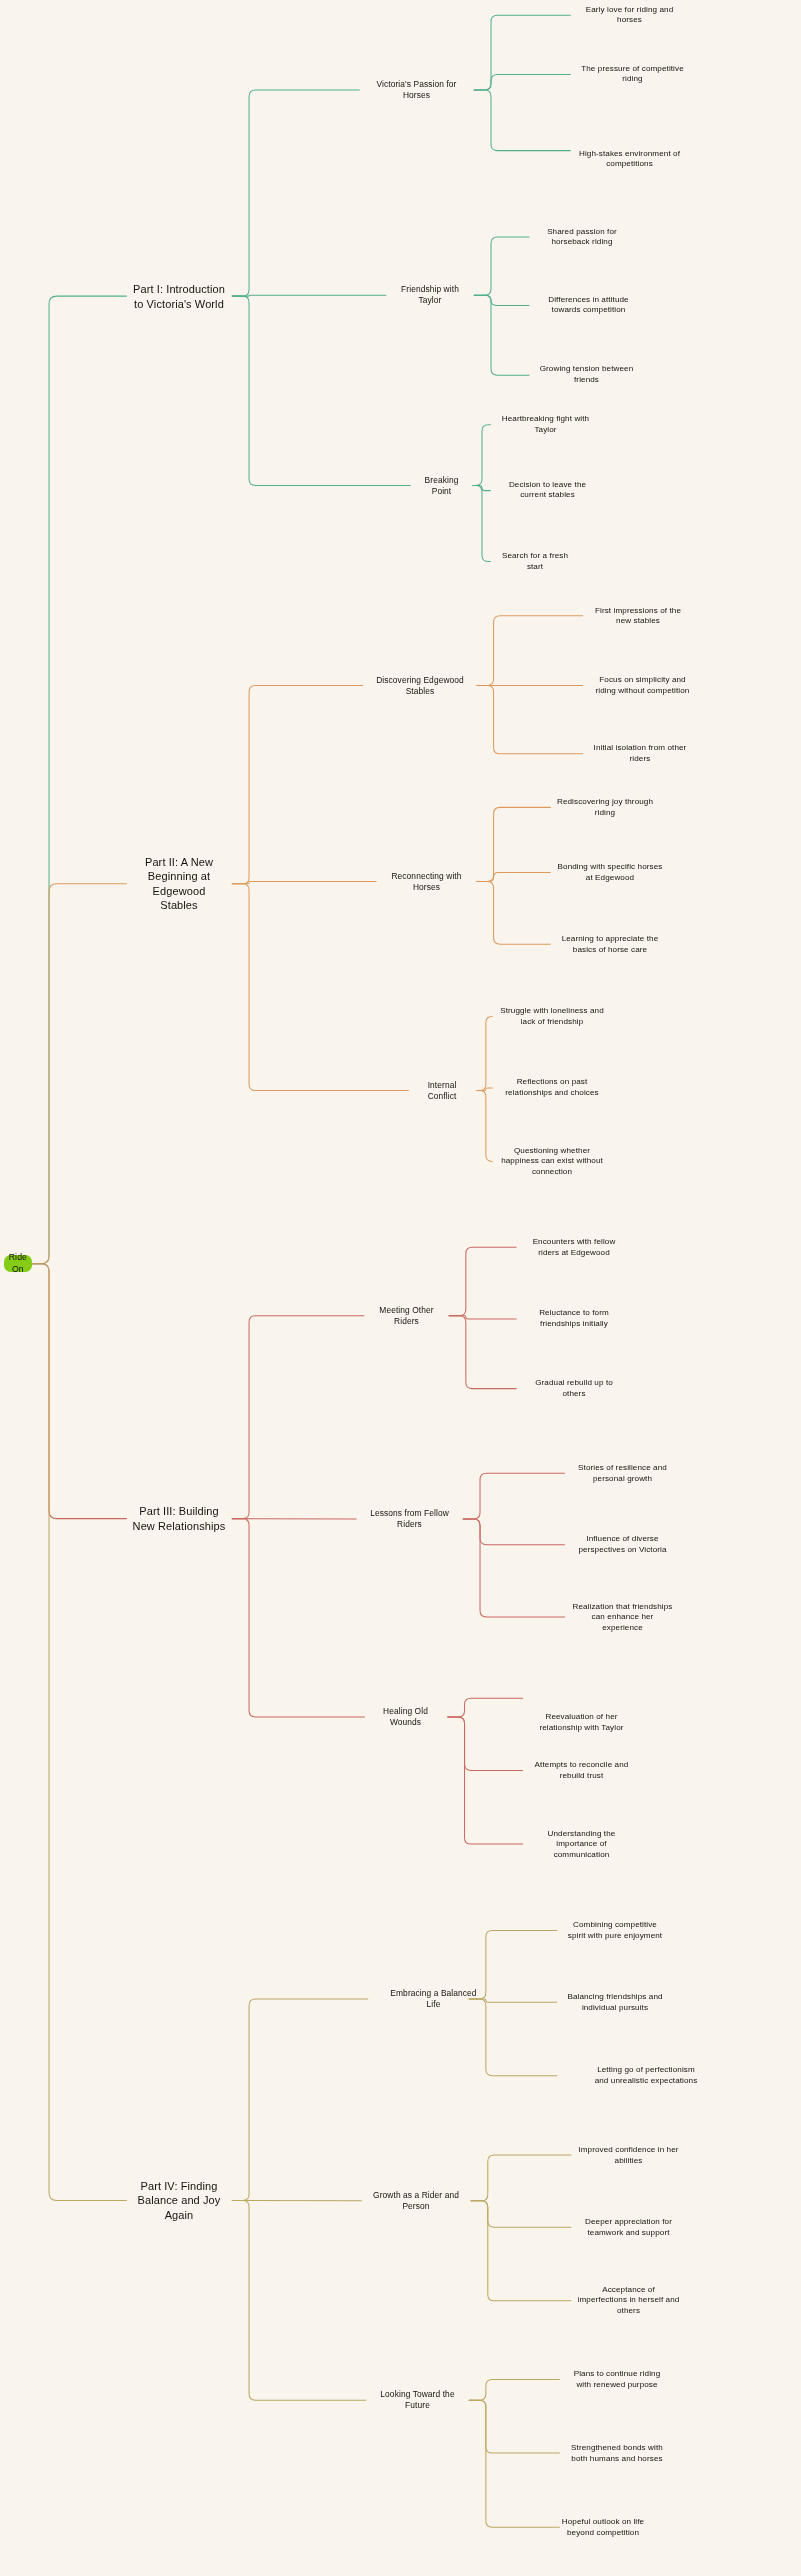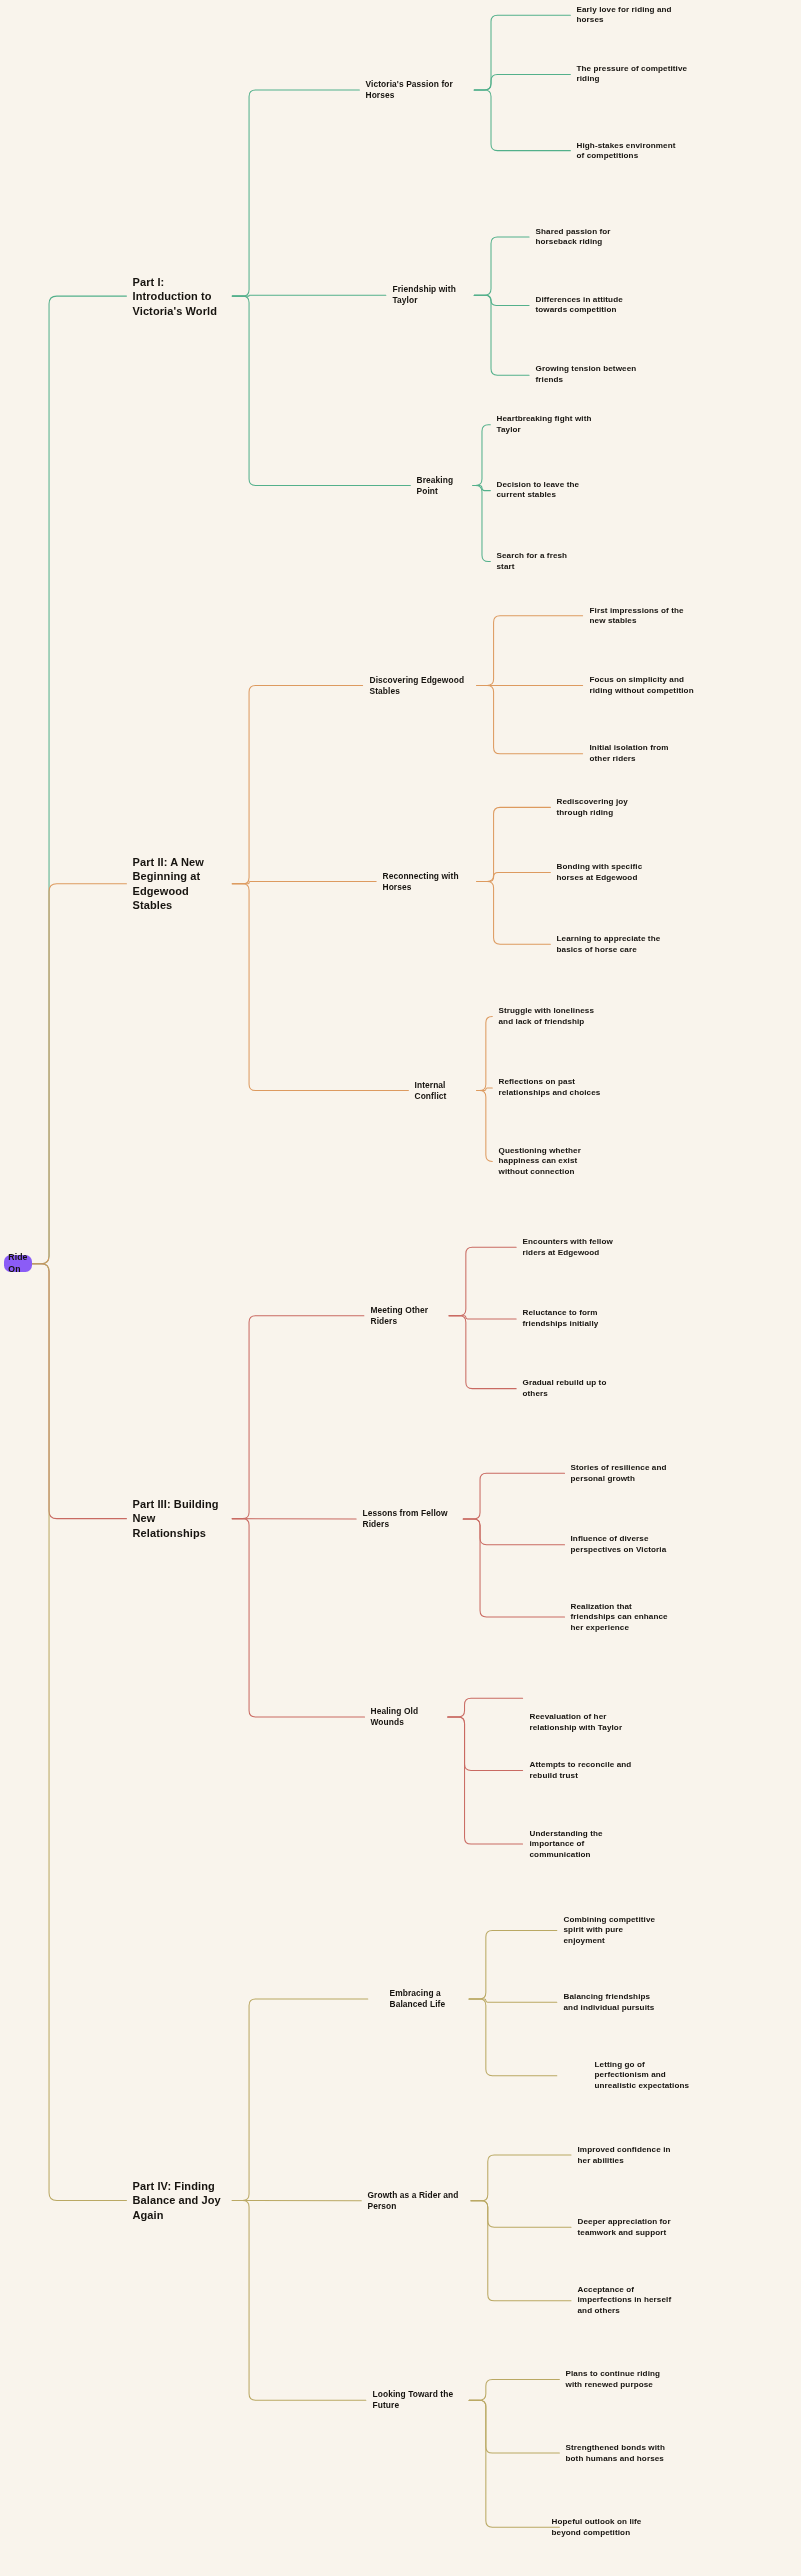--- a/index.html
+++ b/index.html
@@ -19,32 +19,32 @@
     position:absolute; left:0; top:0;
     width:802px; height:2576px;
     pointer-events:none;
   }
   .node{
     position:absolute;
     box-sizing:border-box;
     display:flex;
     align-items:center;
     justify-content:center;
+    text-align:center;
     border-radius:5.8px;
     padding:3.9px 6.5px;
     line-height:1.28;
     color:#16130f;
     letter-spacing:0.1px;
-    font-weight:bold;
   }
   .node span{display:block;}
 
   
   .lvl-root{
-    background:#8b5cf6;
+    background:#84cc16;
     font-size:8.7px;
     border-radius:6.5px;
   }
   
   .lvl1{
     font-size:11px;
     border-radius:6.5px;
   }
   .lvl2{ font-size:8.4px; border-radius:5.8px; }
   .lvl3{ font-size:8.1px; border-radius:5.8px; }
@@ -116,21 +116,21 @@
       </div>
       <div class="node lvl2 l2 c-green" style="left: 359px; top: 81px; width: 115px; height: 17.4px;">
         <span>Victoria's Passion for Horses</span>
       </div>
       <div class="node lvl3 l3 c-green" style="left: 570px; top: 6.5px; width: 119px; height: 17.4px;">
         <span>Early love for riding and horses</span>
       </div>
       <div class="node lvl3 l3 c-green" style="left: 570px; top: 61px; width: 125px; height: 26.5px;">
         <span>The pressure of competitive riding</span>
       </div>
-      <div class="node lvl3 l3 c-green" style="left: 570px; top: 135px; width: 119px; height: 32px;">
+      <div class="node lvl3 l3 c-green" style="left: 570px; top: 143px; width: 119px; height: 32px;">
         <span>High-stakes environment of competitions</span>
       </div>
       <div class="node lvl2 l2 c-green" style="left: 386px; top: 286px; width: 88px; height: 17.4px;">
         <span>Friendship with Taylor</span>
       </div>
       <div class="node lvl3 l3 c-green" style="left: 529px; top: 224px; width: 106px; height: 26.5px;">
         <span>Shared passion for horseback riding</span>
       </div>
       <div class="node lvl3 l3 c-green" style="left: 529px; top: 292px; width: 119px; height: 26.5px;">
         <span>Differences in attitude towards competition</span>

